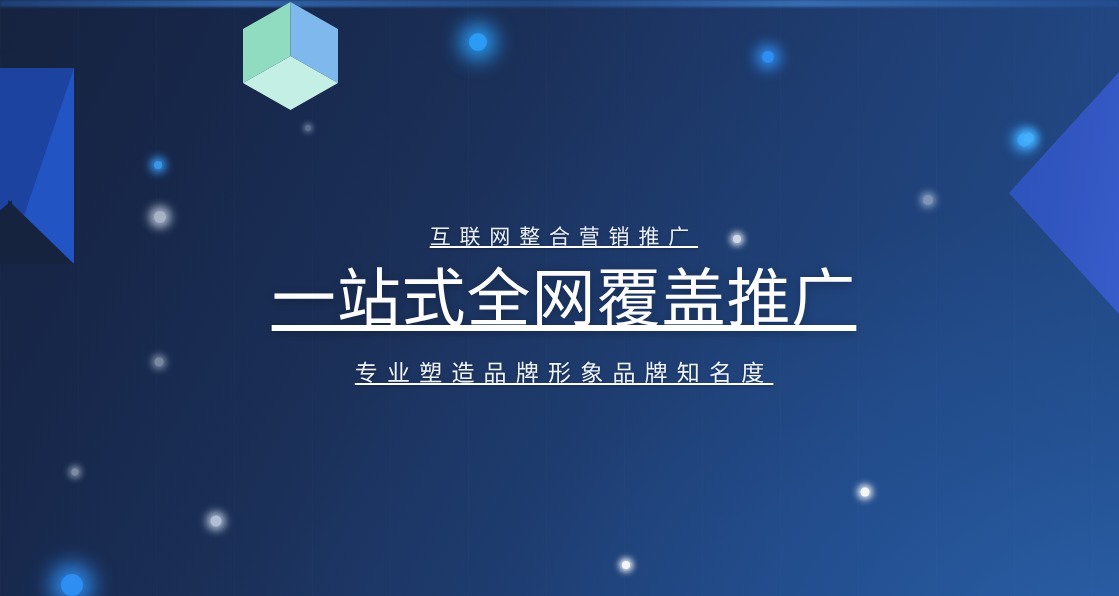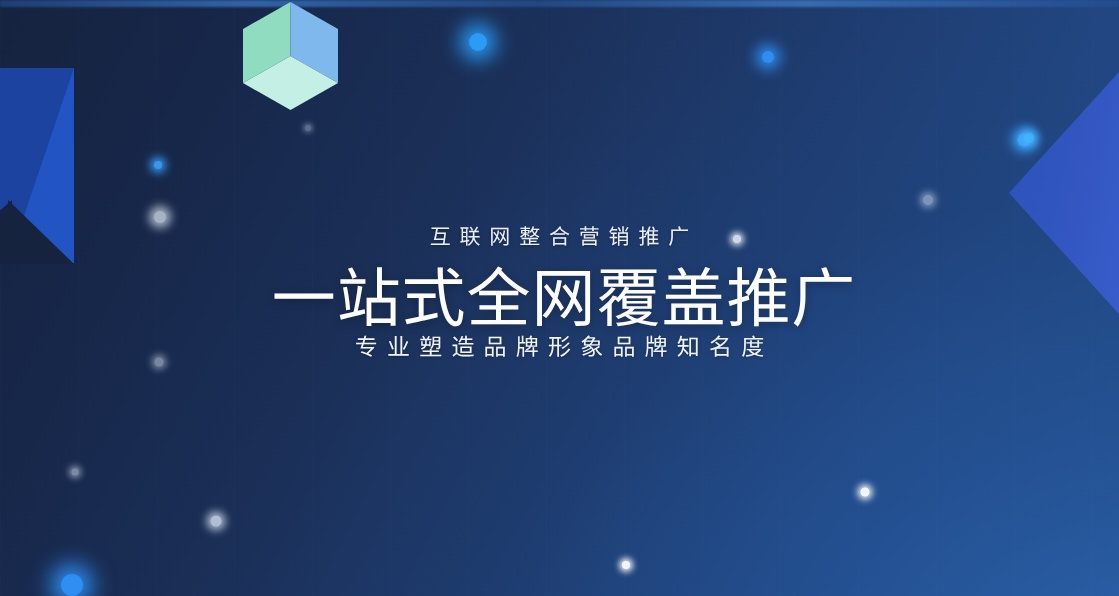--- a/index.html
+++ b/index.html
@@ -111,20 +111,21 @@
   }
 
   
   #copy {
     position:absolute;
     left:0; right:0;
     top:224px;
     text-align:center;
     color:#ffffff;
     user-select:none;
+    text-decoration:underline;
   }
   #eyebrow {
     font-size:21px;
     letter-spacing:0.42em;
     text-indent:0.42em;
     font-weight:400;
     color:#e9eef7;
     line-height:1.2;
     text-shadow:0 1px 3px rgba(0,0,0,0.30);
   }
@@ -132,20 +133,21 @@
     margin-top:16px;
     font-size:64px;
     letter-spacing:0.015em;
     font-weight:300;
     color:#fdfdff;
     line-height:1.08;
     text-shadow:0 2px 10px rgba(0,0,0,0.28);
     padding-left:9px;
   }
   #tagline {
+    margin-top:26px;
     font-size:23px;
     letter-spacing:0.40em;
     text-indent:0.40em;
     font-weight:400;
     color:#f0f4fa;
     line-height:1.2;
     text-shadow:0 1px 3px rgba(0,0,0,0.30);
   }
 </style>
 </head>

